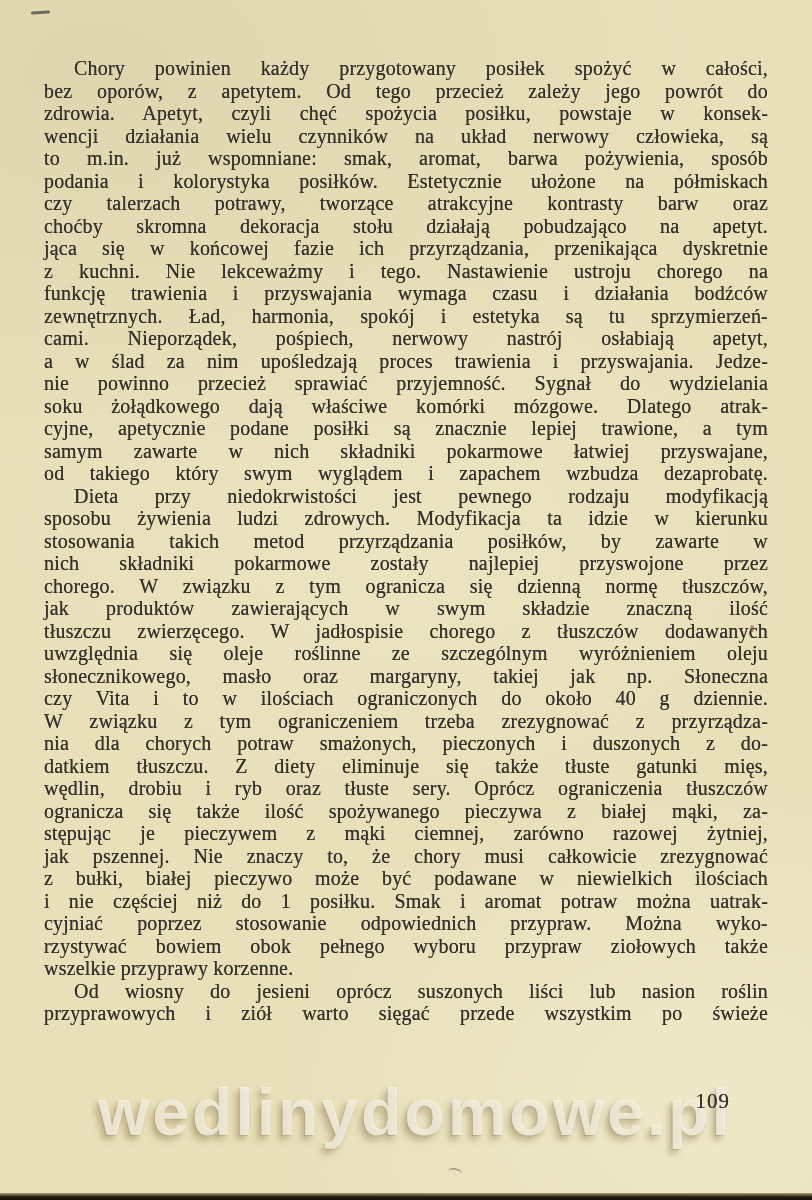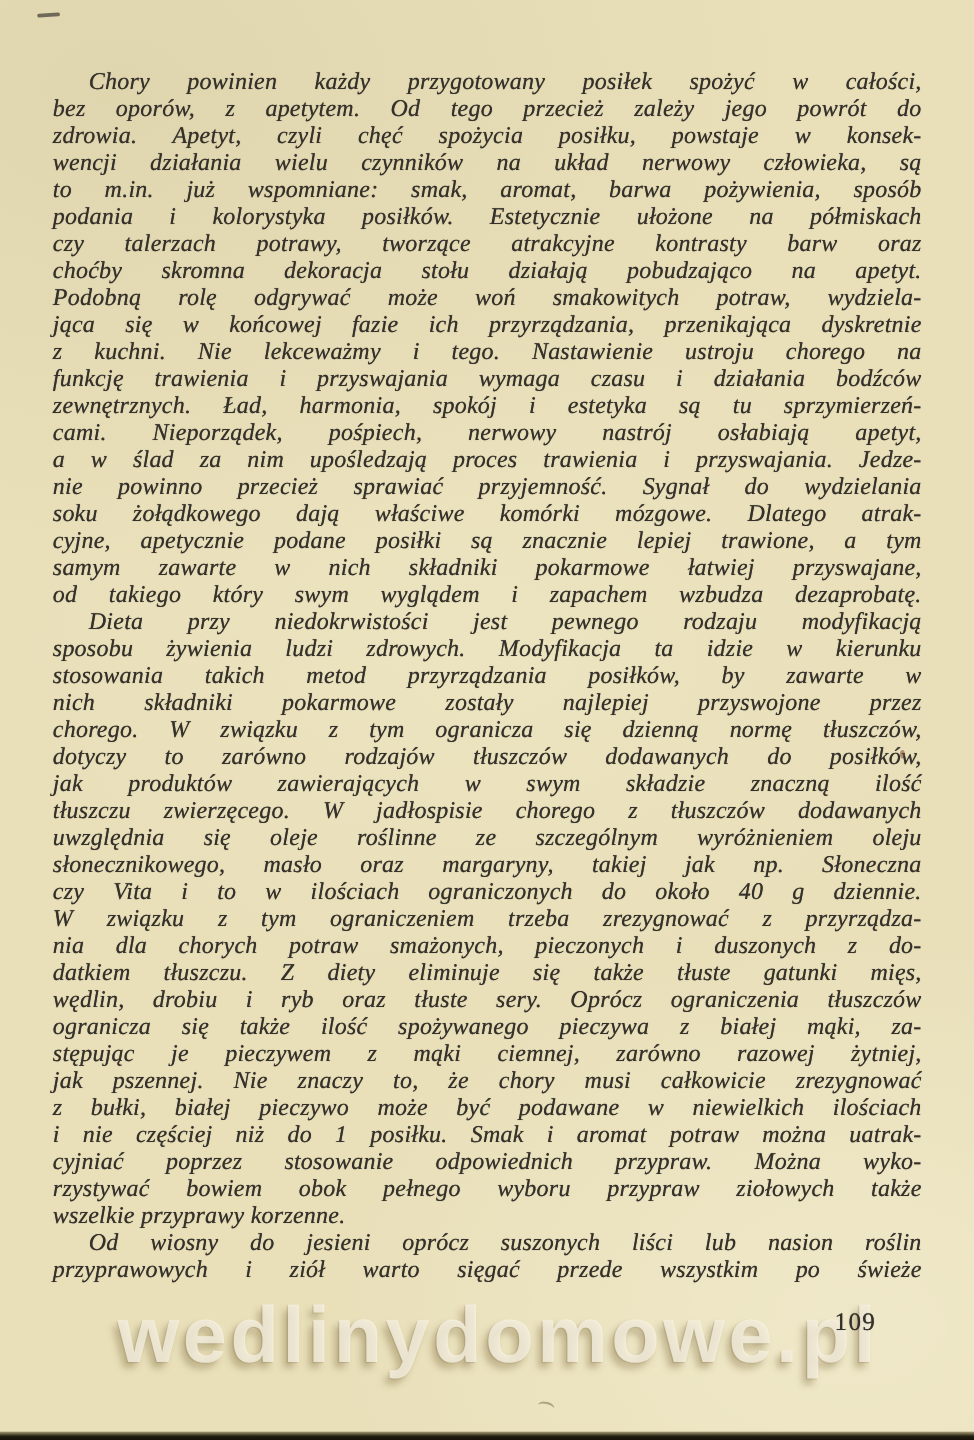--- a/index.html
+++ b/index.html
@@ -26,21 +26,20 @@
     color: var(--ink, #35312a);
     font-size: 20px;
     line-height: 22.5px;
     letter-spacing: 0.2px;
     text-shadow: 0 0 0.6px rgba(53,49,42,0.85);
   }
   .line {
     text-align: justify;
     text-align-last: justify;
     white-space: normal;
-    font-style: italic;
   }
   .line.first { padding-left: 30px; }
   .line.short { text-align-last: left; }
   .watermark {
     position: absolute;
     left: 98px; top: 1079px;
     z-index: 2;
     font-family: "Liberation Sans", "DejaVu Sans", sans-serif;
     font-weight: bold;
     font-size: 66px;
@@ -102,40 +101,38 @@
   <div class="textblock" id="textblock">
       <div class="paragraph">
         <div class="line first">Chory powinien każdy przygotowany posiłek spożyć w całości,</div>
         <div class="line">bez oporów, z apetytem. Od tego przecież zależy jego powrót do</div>
         <div class="line">zdrowia. Apetyt, czyli chęć spożycia posiłku, powstaje w konsek-</div>
         <div class="line">wencji działania wielu czynników na układ nerwowy człowieka, są</div>
         <div class="line">to m.in. już wspomniane: smak, aromat, barwa pożywienia, sposób</div>
         <div class="line">podania i kolorystyka posiłków. Estetycznie ułożone na półmiskach</div>
         <div class="line">czy talerzach potrawy, tworzące atrakcyjne kontrasty barw oraz</div>
         <div class="line">choćby skromna dekoracja stołu działają pobudzająco na apetyt.</div>
-        <div class="line">Podobną rolę odgrywać może woń smakowitych potraw, wydziela-</div>
         <div class="line">jąca się w końcowej fazie ich przyrządzania, przenikająca dyskretnie</div>
         <div class="line">z kuchni. Nie lekceważmy i tego. Nastawienie ustroju chorego na</div>
         <div class="line">funkcję trawienia i przyswajania wymaga czasu i działania bodźców</div>
         <div class="line">zewnętrznych. Ład, harmonia, spokój i estetyka są tu sprzymierzeń-</div>
         <div class="line">cami. Nieporządek, pośpiech, nerwowy nastrój osłabiają apetyt,</div>
         <div class="line">a w ślad za nim upośledzają proces trawienia i przyswajania. Jedze-</div>
         <div class="line">nie powinno przecież sprawiać przyjemność. Sygnał do wydzielania</div>
         <div class="line">soku żołądkowego dają właściwe komórki mózgowe. Dlatego atrak-</div>
         <div class="line">cyjne, apetycznie podane posiłki są znacznie lepiej trawione, a tym</div>
         <div class="line">samym zawarte w nich składniki pokarmowe łatwiej przyswajane,</div>
         <div class="line">od takiego który swym wyglądem i zapachem wzbudza dezaprobatę.</div>
       </div>
       <div class="paragraph">
         <div class="line first">Dieta przy niedokrwistości jest pewnego rodzaju modyfikacją</div>
         <div class="line">sposobu żywienia ludzi zdrowych. Modyfikacja ta idzie w kierunku</div>
         <div class="line">stosowania takich metod przyrządzania posiłków, by zawarte w</div>
         <div class="line">nich składniki pokarmowe zostały najlepiej przyswojone przez</div>
         <div class="line">chorego. W związku z tym ogranicza się dzienną normę tłuszczów,</div>
-        <div class="line">dotyczy to zarówno rodzajów tłuszczów dodawanych do posiłków,</div>
         <div class="line">jak produktów zawierających w swym składzie znaczną ilość</div>
         <div class="line">tłuszczu zwierzęcego. W jadłospisie chorego z tłuszczów dodawanych</div>
         <div class="line">uwzględnia się oleje roślinne ze szczególnym wyróżnieniem oleju</div>
         <div class="line">słonecznikowego, masło oraz margaryny, takiej jak np. Słoneczna</div>
         <div class="line">czy Vita i to w ilościach ograniczonych do około 40 g dziennie.</div>
         <div class="line">W związku z tym ograniczeniem trzeba zrezygnować z przyrządza-</div>
         <div class="line">nia dla chorych potraw smażonych, pieczonych i duszonych z do-</div>
         <div class="line">datkiem tłuszczu. Z diety eliminuje się także tłuste gatunki mięs,</div>
         <div class="line">wędlin, drobiu i ryb oraz tłuste sery. Oprócz ograniczenia tłuszczów</div>
         <div class="line">ogranicza się także ilość spożywanego pieczywa z białej mąki, za-</div>

